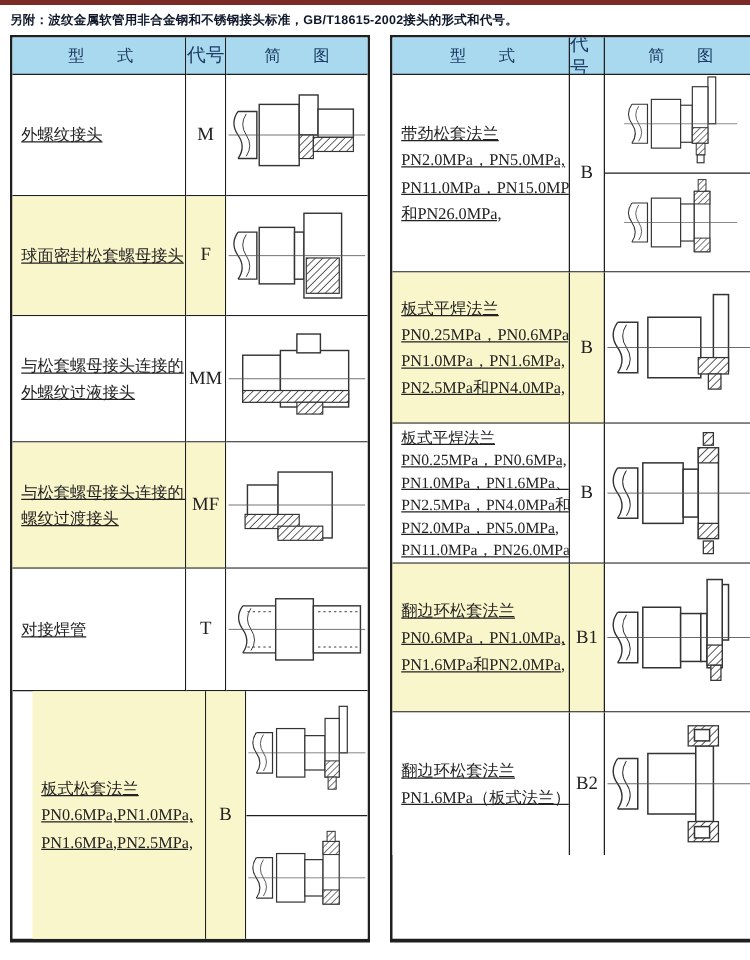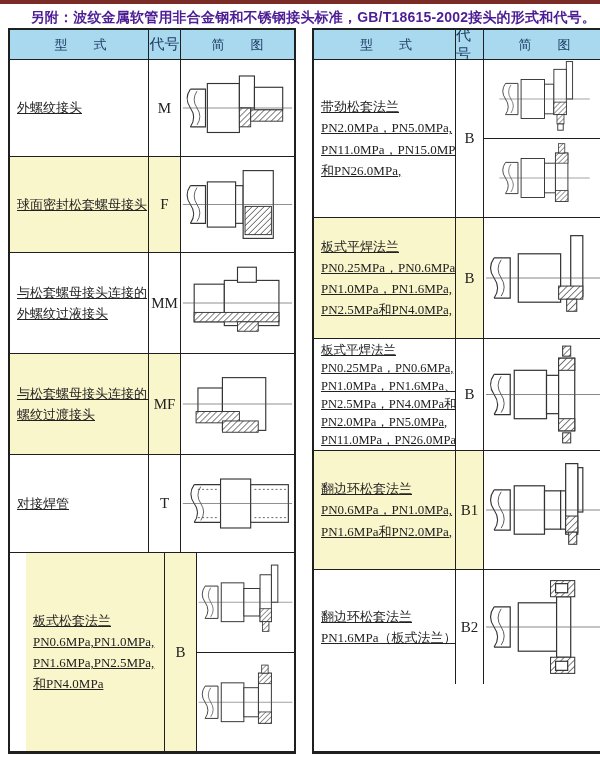--- a/index.html
+++ b/index.html
@@ -4,21 +4,21 @@
 <style>
   html,body{margin:0;padding:0;background:#fff;}
   body{
     width:600px;height:768px;overflow:hidden;position:relative;
     font-family:"Liberation Serif","DejaVu Serif",serif;color:#222;
   }
   .top-strip{position:absolute;left:0;top:0;width:600px;height:4px;}
   .title{
     position:absolute;left:8px;top:9px;width:588px;
     font-family:"Liberation Sans","DejaVu Sans",sans-serif;
-    font-weight:bold;font-size:14px;color:#4c1d95;letter-spacing:.2px;text-align:right;
+    font-weight:bold;font-size:10px;color:#0f172a;letter-spacing:.2px;
   }
   .tables{position:absolute;left:8px;top:28px;display:flex;gap:16px;}
   .jtable{
     box-sizing:border-box;background:#fff;
     border:2px solid var(--bd);border-bottom-width:3px;
   }
   .t-left{width:288px;}
   .t-right{width:295px;}
   .row{display:flex;align-items:stretch;box-sizing:border-box;}
   .row.header{height:30px;}
@@ -212,21 +212,20 @@
               <line x1="2" y1="50" x2="118" y2="50" stroke="#555" stroke-width="0.7"></line>
             </svg>
           </div>
         </div>
       </div>
       <div class="row" style="height: 198px; margin-left: 16px;">
         <div class="cell c-type hl">
           <div class="tline">板式松套法兰</div>
           <div class="tline">PN0.6MPa,PN1.0MPa,</div>
           <div class="tline">PN1.6MPa,PN2.5MPa,</div>
-          <div class="tline">和PN4.0MPa</div>
         </div>
         <div class="cell c-code hl">
           <span>B</span>
         </div>
         <div class="cell c-diag">
           <div class="dsub">
             <svg viewBox="0 0 120 100" width="100%" height="100%" preserveAspectRatio="xMidYMid meet" xmlns="http://www.w3.org/2000/svg">
               <path d="M 10 30 L 26 30 L 26 70 L 10 70" fill="#fff" stroke="#333" stroke-width="1.2"></path>
               <path d="M 10 30 q -7 10 0 20 q 7 10 0 20" fill="none" stroke="#333" stroke-width="1.1"></path>
               <path d="M 17 32 q -6 9 0 18 q 6 9 0 18" fill="none" stroke="#333" stroke-width="0.8"></path>

